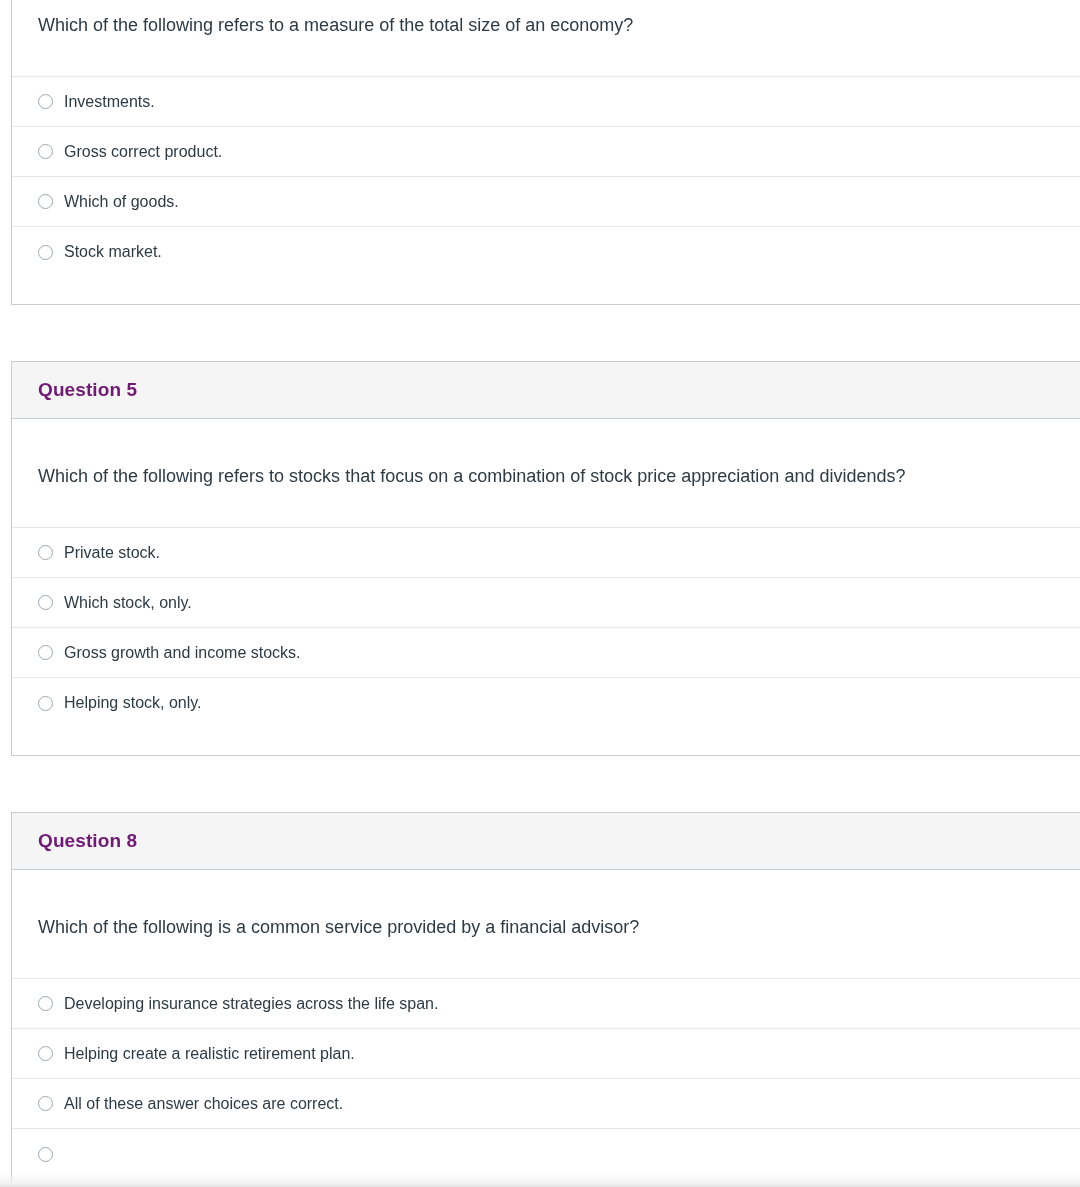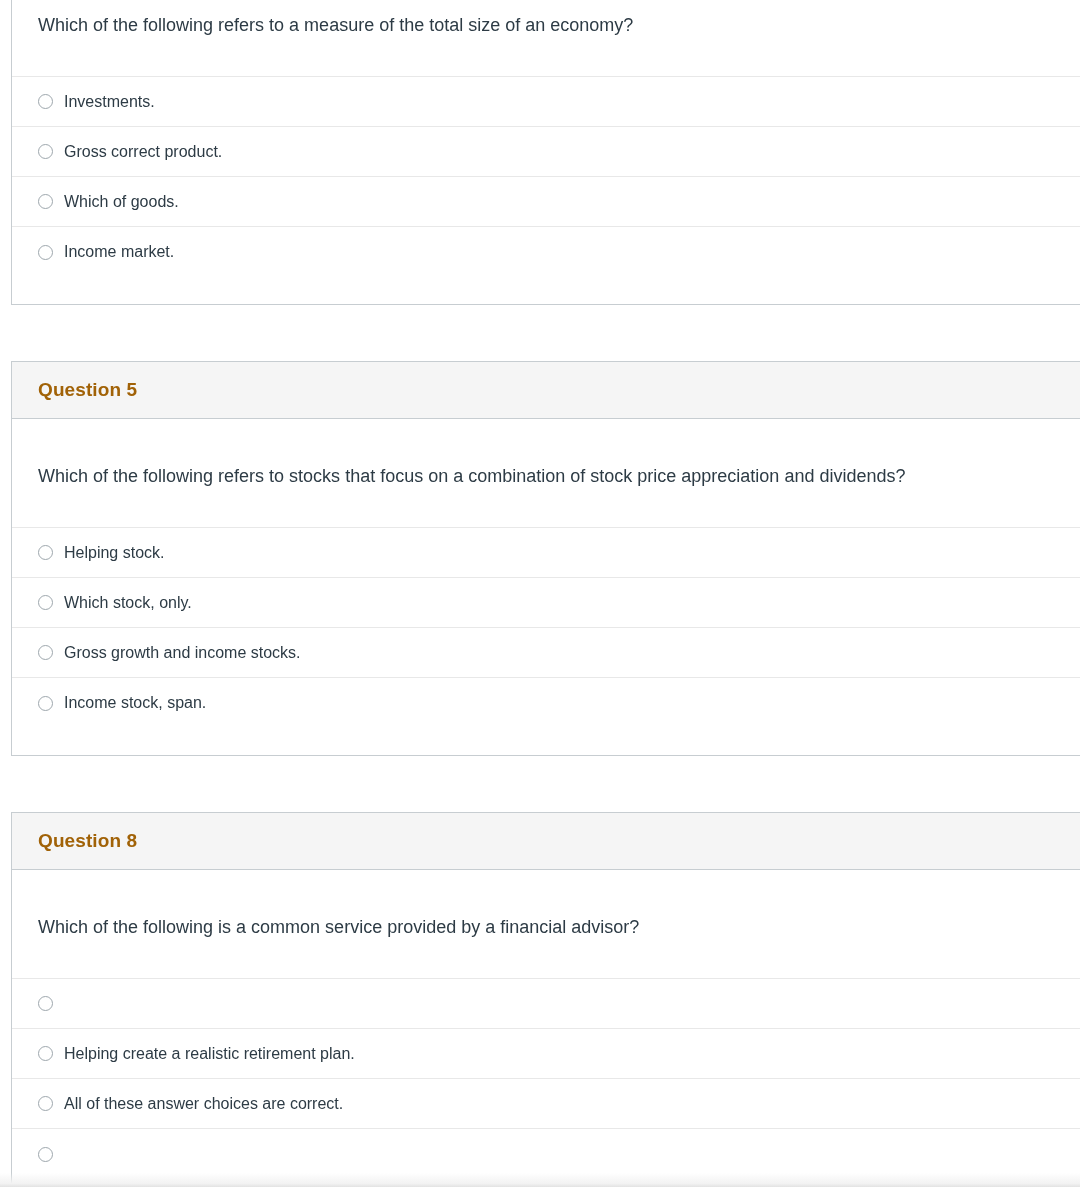--- a/index.html
+++ b/index.html
@@ -37,21 +37,21 @@
     background: #f5f5f5;
     border-bottom: 1px solid #c7cdd1;
     height: 57px;
     display: flex;
     align-items: center;
     padding: 0 26px;
   }
   .question-header-title {
     font-size: 19px;
     font-weight: bold;
-    color: #a16207;
+    color: #701a75;
     letter-spacing: 0.1px;
   }
 
   .question-body {
     padding: 0;
   }
 
   .question-text {
     font-size: 18px;
     line-height: 1.45;
@@ -126,64 +126,65 @@
         <div class="answer-row">
           <span class="radio"></span>
           <span class="answer-label">Gross correct product.</span>
         </div>
         <div class="answer-row">
           <span class="radio"></span>
           <span class="answer-label">Which of goods.</span>
         </div>
         <div class="answer-row">
           <span class="radio"></span>
-          <span class="answer-label">Income market.</span>
+          <span class="answer-label">Stock market.</span>
         </div>
       </div>
       <div class="answers-tail"></div>
     </div>
   </div>
 
   <div class="question-card">
     <div class="question-header">
       <span class="question-header-title">Question 5</span>
     </div>
     <div class="question-body">
       <div class="question-text">Which of the following refers to stocks that focus on a combination of stock price appreciation and dividends?</div>
       <div class="answers">
         <div class="answer-row">
           <span class="radio"></span>
-          <span class="answer-label">Helping stock.</span>
+          <span class="answer-label">Private stock.</span>
         </div>
         <div class="answer-row">
           <span class="radio"></span>
           <span class="answer-label">Which stock, only.</span>
         </div>
         <div class="answer-row">
           <span class="radio"></span>
           <span class="answer-label">Gross growth and income stocks.</span>
         </div>
         <div class="answer-row">
           <span class="radio"></span>
-          <span class="answer-label">Income stock, span.</span>
+          <span class="answer-label">Helping stock, only.</span>
         </div>
       </div>
       <div class="answers-tail"></div>
     </div>
   </div>
 
   <div class="question-card">
     <div class="question-header">
       <span class="question-header-title">Question 8</span>
     </div>
     <div class="question-body">
       <div class="question-text">Which of the following is a common service provided by a financial advisor?</div>
       <div class="answers">
         <div class="answer-row">
           <span class="radio"></span>
+          <span class="answer-label">Developing insurance strategies across the life span.</span>
         </div>
         <div class="answer-row">
           <span class="radio"></span>
           <span class="answer-label">Helping create a realistic retirement plan.</span>
         </div>
         <div class="answer-row">
           <span class="radio"></span>
           <span class="answer-label">All of these answer choices are correct.</span>
         </div>
         <div class="answer-row">

